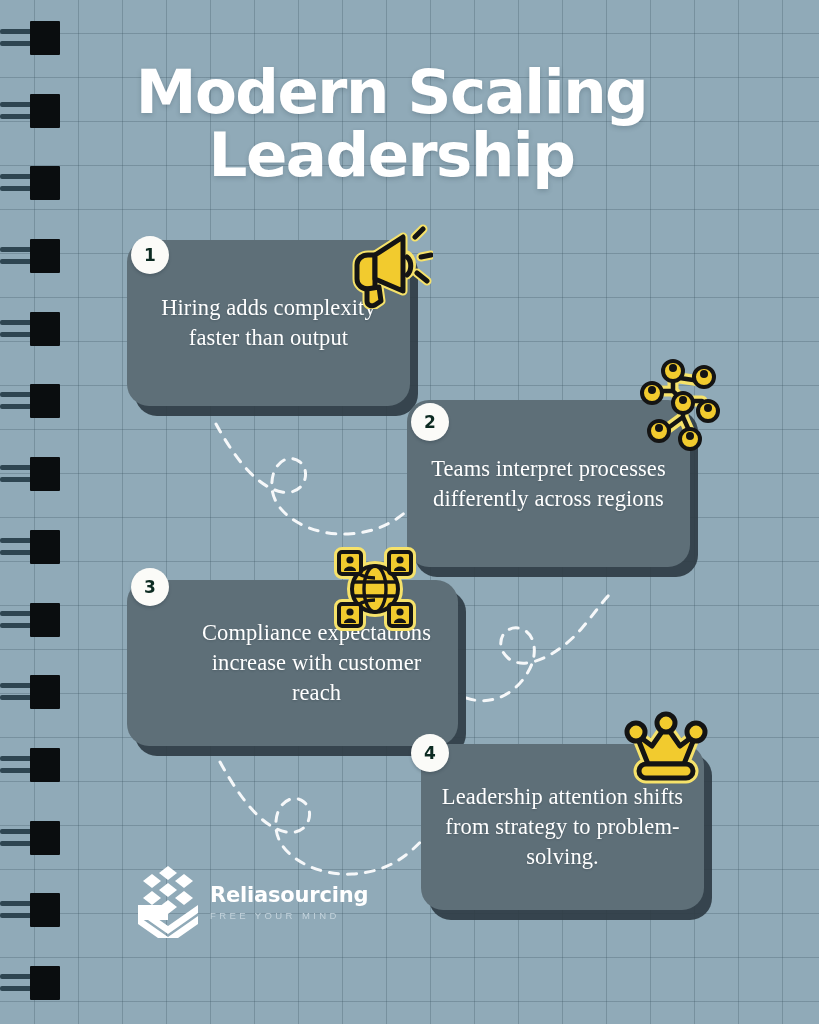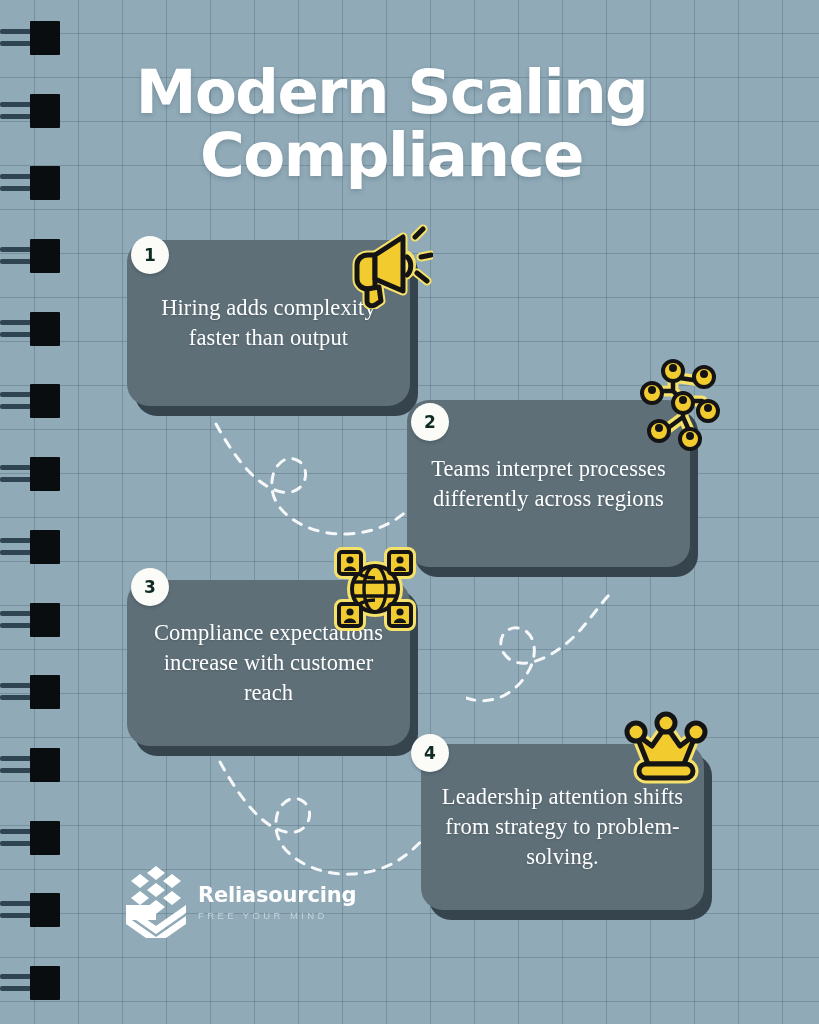--- a/index.html
+++ b/index.html
@@ -66,39 +66,39 @@
     background:#fbfbf8;display:flex;align-items:center;justify-content:center;
     color:#0d2b22;font-family:"DejaVu Sans", sans-serif;
     font-weight:700;font-size:17px;z-index:26;
     box-shadow:0 2px 3px rgba(40,55,65,.28);
   }
   .icon{position:absolute;z-index:28;}
 
   
   #card1{left:127px;top:240px;width:283px;height:166px;}
   #card2{left:407px;top:400px;width:283px;height:167px;}
-  #card3{left:127px;top:580px;width:283px;height:166px;}
+  #card3{left:127px;top:580px;width:283px;height:166px;padding-left:48px;}
   #card4{left:407px;top:744px;width:283px;height:166px;margin-left:14px;}
   #badge1{left:131px;top:236px;}
   #badge2{left:411px;top:403px;}
   #badge3{left:131px;top:568px;}
   #badge4{left:411px;top:734px;}
   #icon1{left:341px;top:221px;width:92px;height:88px;}
   #icon2{left:640px;top:355px;width:86px;height:96px;}
   #icon3{left:331px;top:544px;width:88px;height:90px;}
   #icon4{left:620px;top:708px;width:92px;height:82px;}
 
   
   .swirl{position:absolute;z-index:5;}
   #swirl1{left:208px;top:412px;width:230px;height:136px;}
   #swirl2{left:466px;top:586px;width:166px;height:126px;}
   #swirl3{left:198px;top:756px;width:236px;height:136px;}
 
   
-  .logo{position:absolute;left:124px;top:864px;z-index:22;display:flex;align-items:center;}
+  .logo{position:absolute;left:136px;top:864px;z-index:22;display:flex;align-items:center;}
   .logo .mark{width:64px;height:74px;margin-right:10px;}
   .logo .words{display:flex;flex-direction:column;justify-content:center;padding-top:4px;}
   .logo .brand{
     color:#ffffff;font-family:"DejaVu Sans", sans-serif;
     font-weight:700;font-size:21px;letter-spacing:-.2px;line-height:1;
   }
   .logo .tag{
     color:#c3d3dc;font-family:"Liberation Sans", sans-serif;
     font-size:9.5px;letter-spacing:3.4px;margin-top:5px;line-height:1;
   }
@@ -186,21 +186,21 @@
   </svg>
   <svg class="swirl" id="swirl2" viewBox="0 0 166 126">
     <path d="M0,112 C24,120 48,110 62,86 C74,66 68,44 52,42 C36,40 28,60 42,72 C58,86 92,70 116,42 C128,28 136,16 144,8" fill="none" stroke="#ffffff" stroke-width="3" stroke-linecap="round" stroke-dasharray="9 9" opacity=".92"></path>
   </svg>
   <svg class="swirl" id="swirl3" viewBox="0 0 236 136">
     <path d="M22,6 C44,46 66,72 88,76 C110,80 118,56 106,46 C94,36 76,48 78,72 C80,100 118,120 154,118 C190,116 210,100 228,80" fill="none" stroke="#ffffff" stroke-width="3" stroke-linecap="round" stroke-dasharray="9 9" opacity=".92"></path>
   </svg>
 
   <div class="title">
     <span class="ln ln1">Modern Scaling</span>
-    <span class="ln ln2">Compliance</span>
+    <span class="ln ln2">Leadership</span>
   </div>
 
   <div class="card" id="card1">
     <div class="txt">Hiring adds complexity faster than output</div>
   </div>
   <div class="badge" id="badge1">1</div>
   <svg class="icon" id="icon1" viewBox="0 0 92 88">
     <g stroke="#f6e26a" stroke-width="9" fill="none" stroke-linejoin="round" stroke-linecap="round">
       <path d="M16,44 L16,58 C16,64 21,68 27,68 L34,68 L34,34 L27,34 C21,34 16,38 16,44 Z"></path>
       <path d="M34,34 L62,16 L62,70 L34,58 Z"></path>

